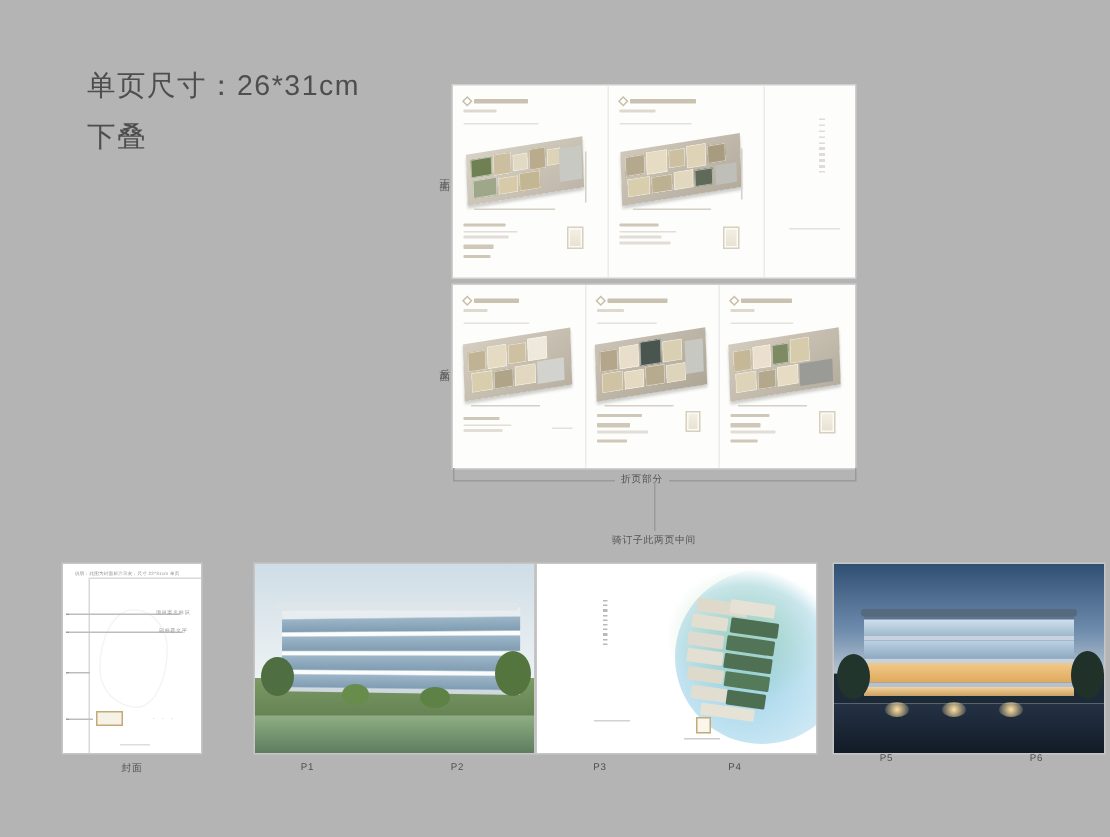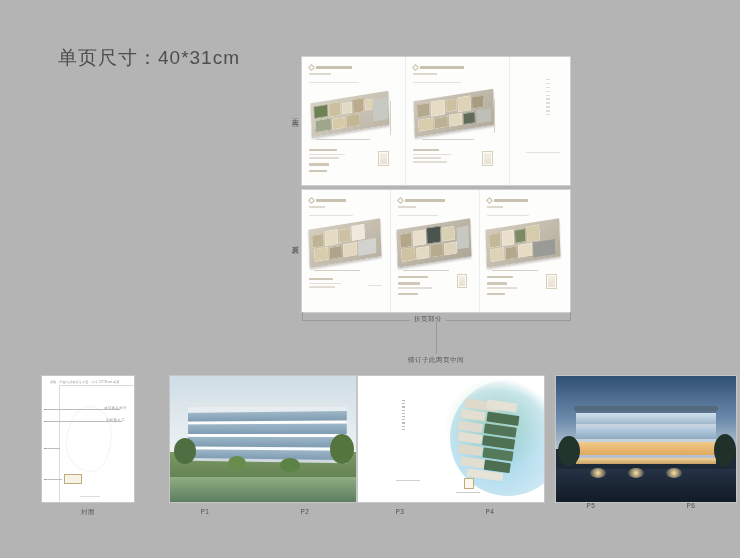--- a/index.html
+++ b/index.html
@@ -108,21 +108,22 @@
   .sp-vert{position:absolute;display:flex;flex-direction:column;gap:2px;align-items:center;}
   .sp-vert i{display:block;width:3px;height:1.2px;background:#b9b9b9;}
   .sp-mark{position:absolute;border:0.8px solid #c2ab7a;background:#faf6ec;}
 </style>
 </head>
 <body>
 
 <div class="board">
 
   <div class="title-block">
-    <div class="title-line1">单页尺寸：40*31cm</div>
+    <div class="title-line1">单页尺寸：26*31cm</div>
+    <div class="title-line2">下叠</div>
   </div>
 
   <div class="side-label" id="label-front">正面</div>
   <div class="side-label" id="label-back">反面</div>
 
   <div class="spread" id="spread-front">
 
     <div class="page-cell" style="left:0;width:104px;">
       <div class="page-head">
         <span class="head-mark"></span>

